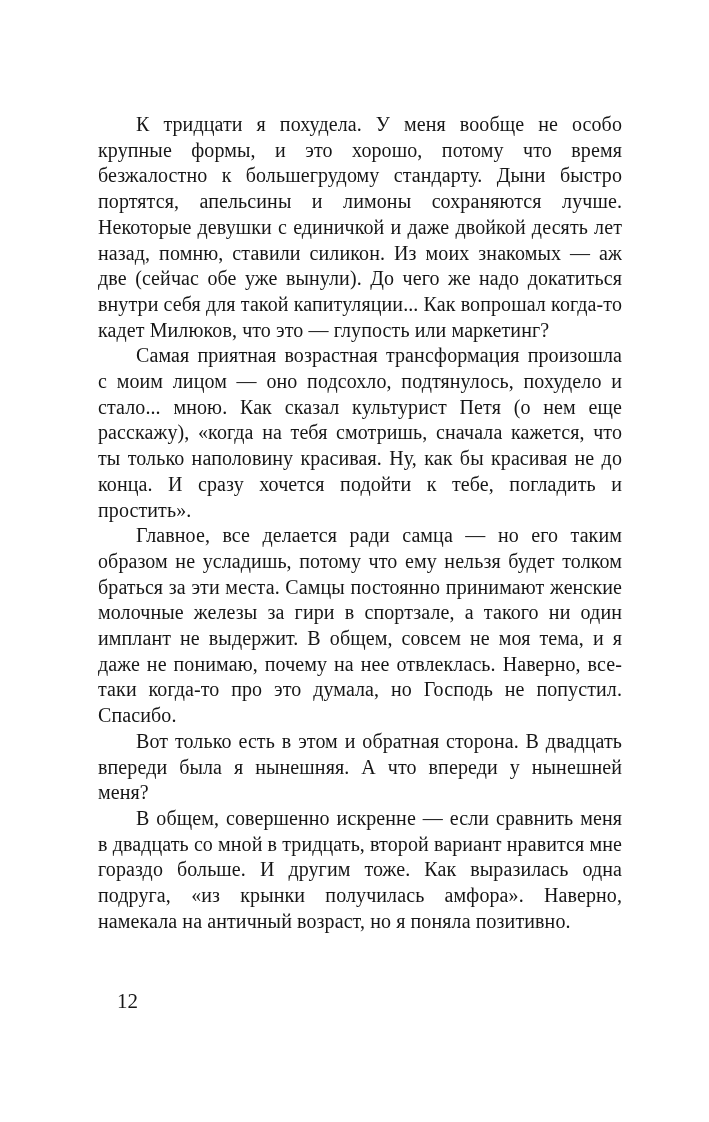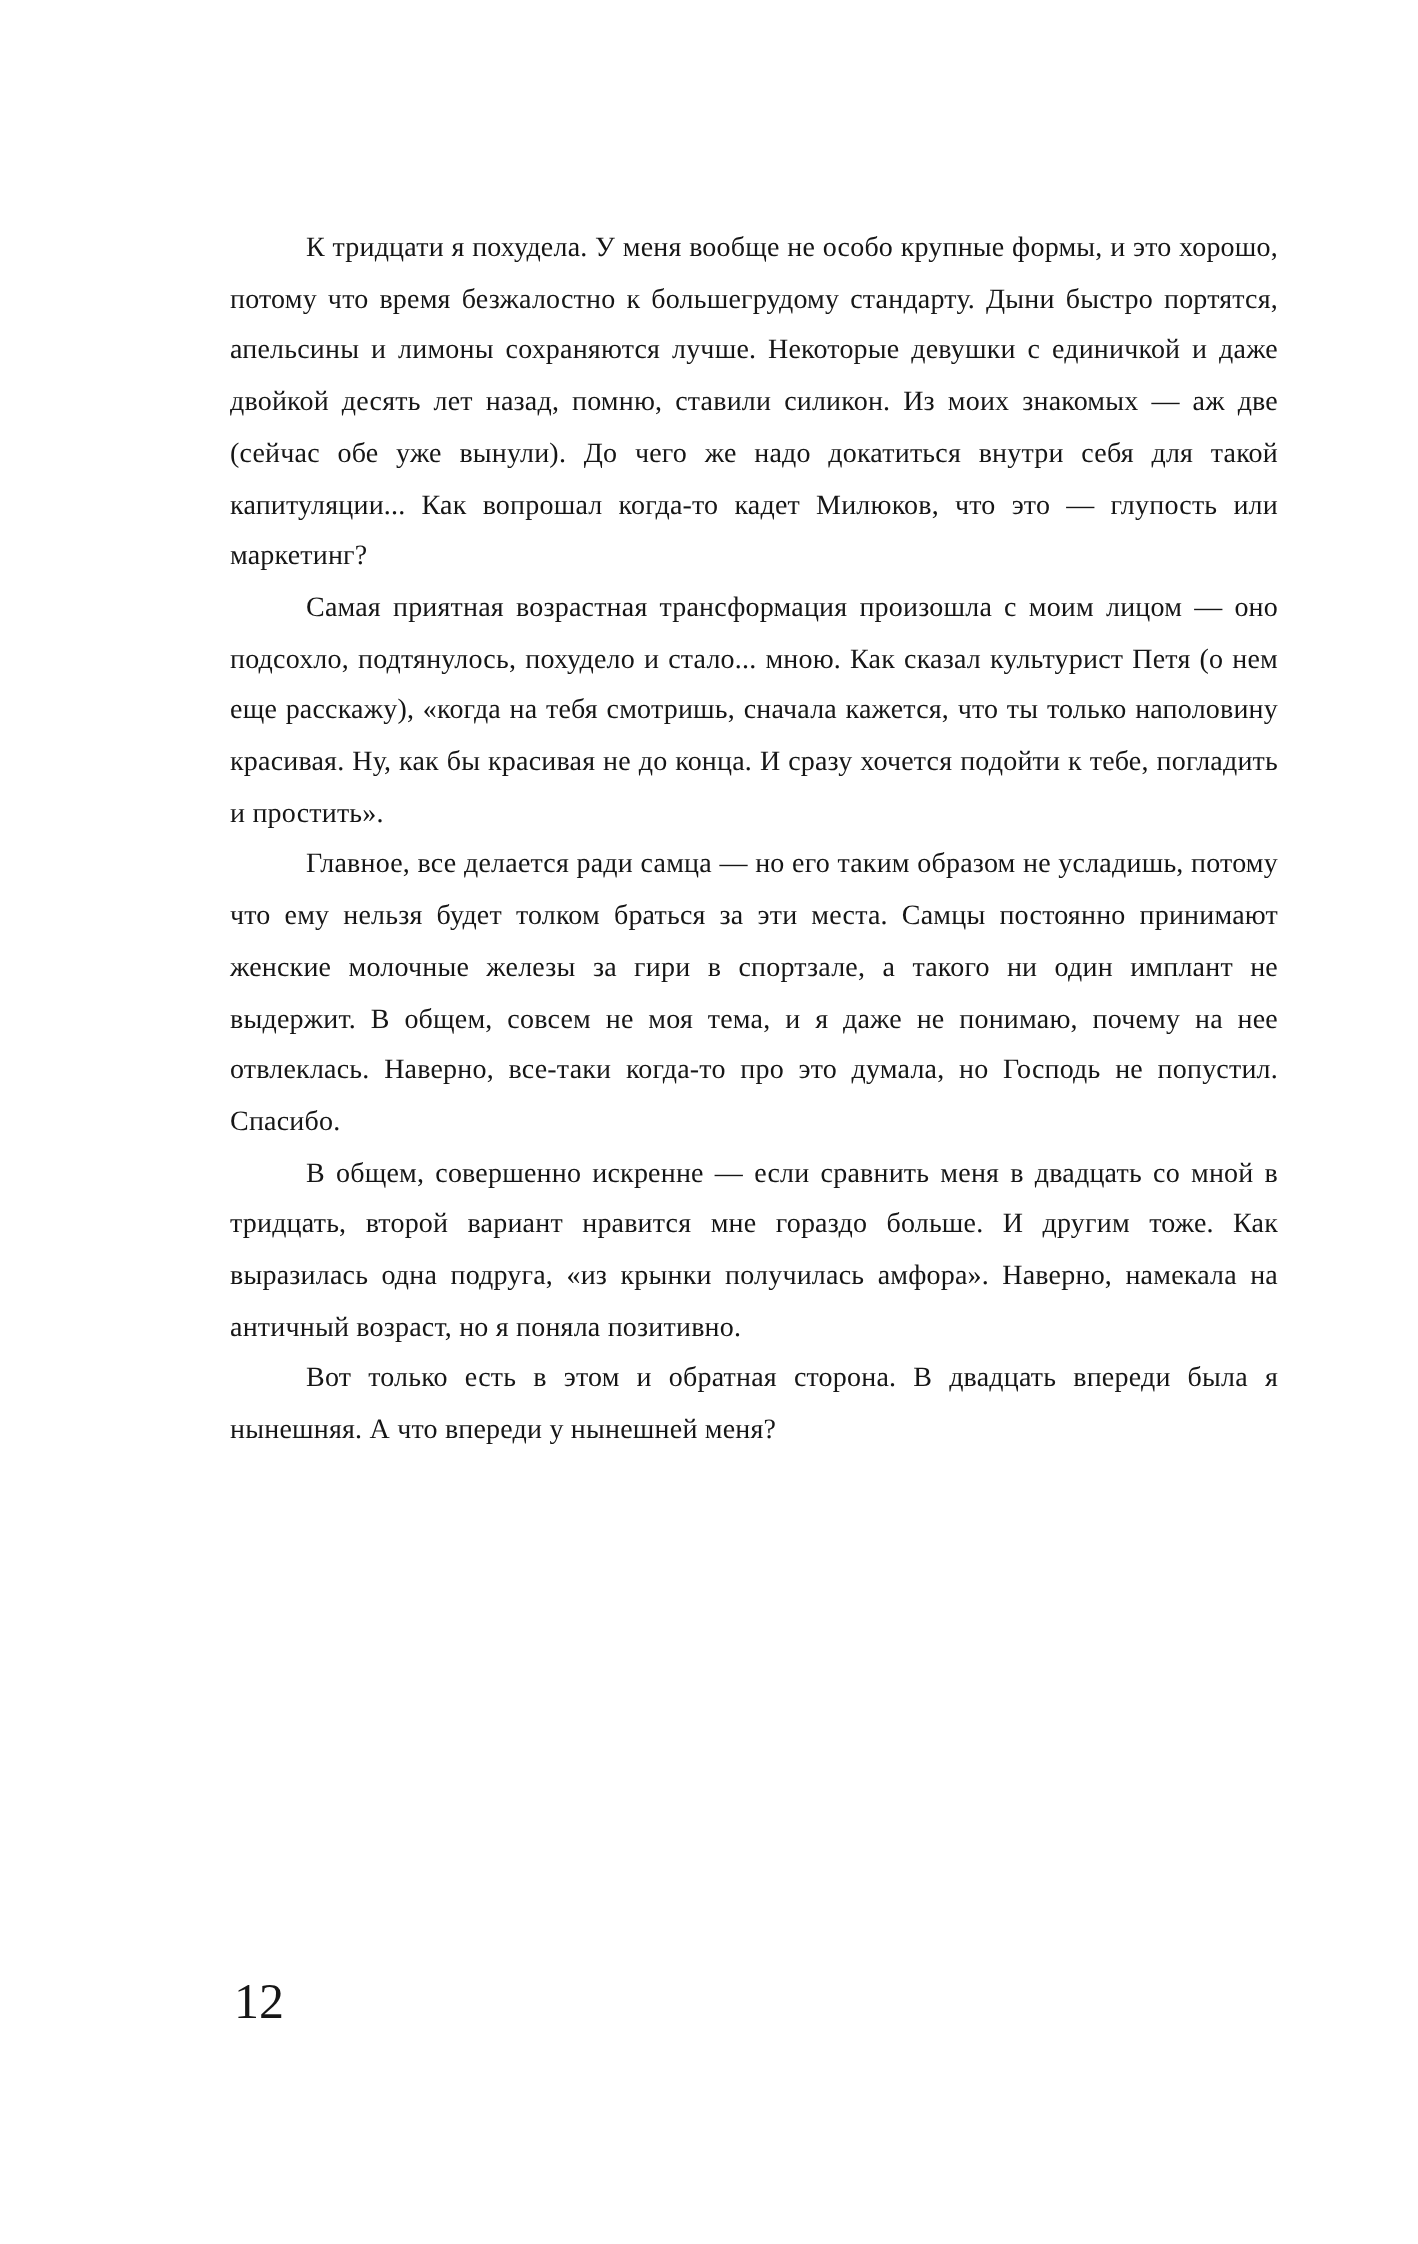--- a/index.html
+++ b/index.html
@@ -12,49 +12,49 @@
     position: relative;
     width: 709px;
     height: 1122px;
     background: #ffffff;
     overflow: hidden;
     font-family: "Liberation Serif", "DejaVu Serif", serif;
     color: #161616;
   }
   .text-block {
     position: absolute;
-    left: 115px;
+    left: 98px;
     top: 112px;
     width: 524px;
-    font-size: 14px;
+    font-size: 20px;
     line-height: 25.7px;
     text-align: justify;
     letter-spacing: 0.1px;
   }
   .text-block p {
     margin: 0;
     padding: 0;
     text-indent: 38px;
     hyphens: auto;
     -webkit-hyphens: auto;
   }
   .page-number {
     position: absolute;
     left: 117px;
     top: 989px;
-    font-size: 25px;
+    font-size: 21px;
     line-height: 25px;
     color: #161616;
   }
 </style>
 </head>
 <body>
 
 <div class="page">
   <div class="text-block">
     <p>К тридцати я похудела. У меня вообще не особо крупные формы, и это хорошо, потому что время безжалостно к большегрудому стандарту. Дыни быстро портятся, апельсины и лимоны сохраняются лучше. Некоторые девушки с единичкой и даже двойкой десять лет назад, помню, ставили силикон. Из моих знакомых — аж две (сейчас обе уже вынули). До чего же надо докатиться внутри себя для такой капитуляции... Как вопрошал когда-то кадет Милюков, что это — глупость или маркетинг?</p>
     <p>Самая приятная возрастная трансформация произошла с моим лицом — оно подсохло, подтянулось, похудело и стало... мною. Как сказал культурист Петя (о нем еще расскажу), «когда на тебя смотришь, сначала кажется, что ты только наполовину красивая. Ну, как бы красивая не до конца. И сразу хочется подойти к тебе, погладить и простить».</p>
     <p>Главное, все делается ради самца — но его таким образом не усладишь, потому что ему нельзя будет толком браться за эти места. Самцы постоянно принимают женские молочные железы за гири в спортзале, а такого ни один имплант не выдержит. В общем, совсем не моя тема, и я даже не понимаю, почему на нее отвлеклась. Наверно, все-таки когда-то про это думала, но Господь не попустил. Спасибо.</p>
+    <p>Вот только есть в этом и обратная сторона. В двадцать впереди была я нынешняя. А что впереди у нынешней меня?</p>
     <p>В общем, совершенно искренне — если сравнить меня в двадцать со мной в тридцать, второй вариант нравится мне гораздо больше. И другим тоже. Как выразилась одна подруга, «из крынки получилась амфора». Наверно, намекала на античный возраст, но я поняла позитивно.</p>
-    <p>Вот только есть в этом и обратная сторона. В двадцать впереди была я нынешняя. А что впереди у нынешней меня?</p>
   </div>
   <div class="page-number">12</div>
 </div>
 
 </body></html>

